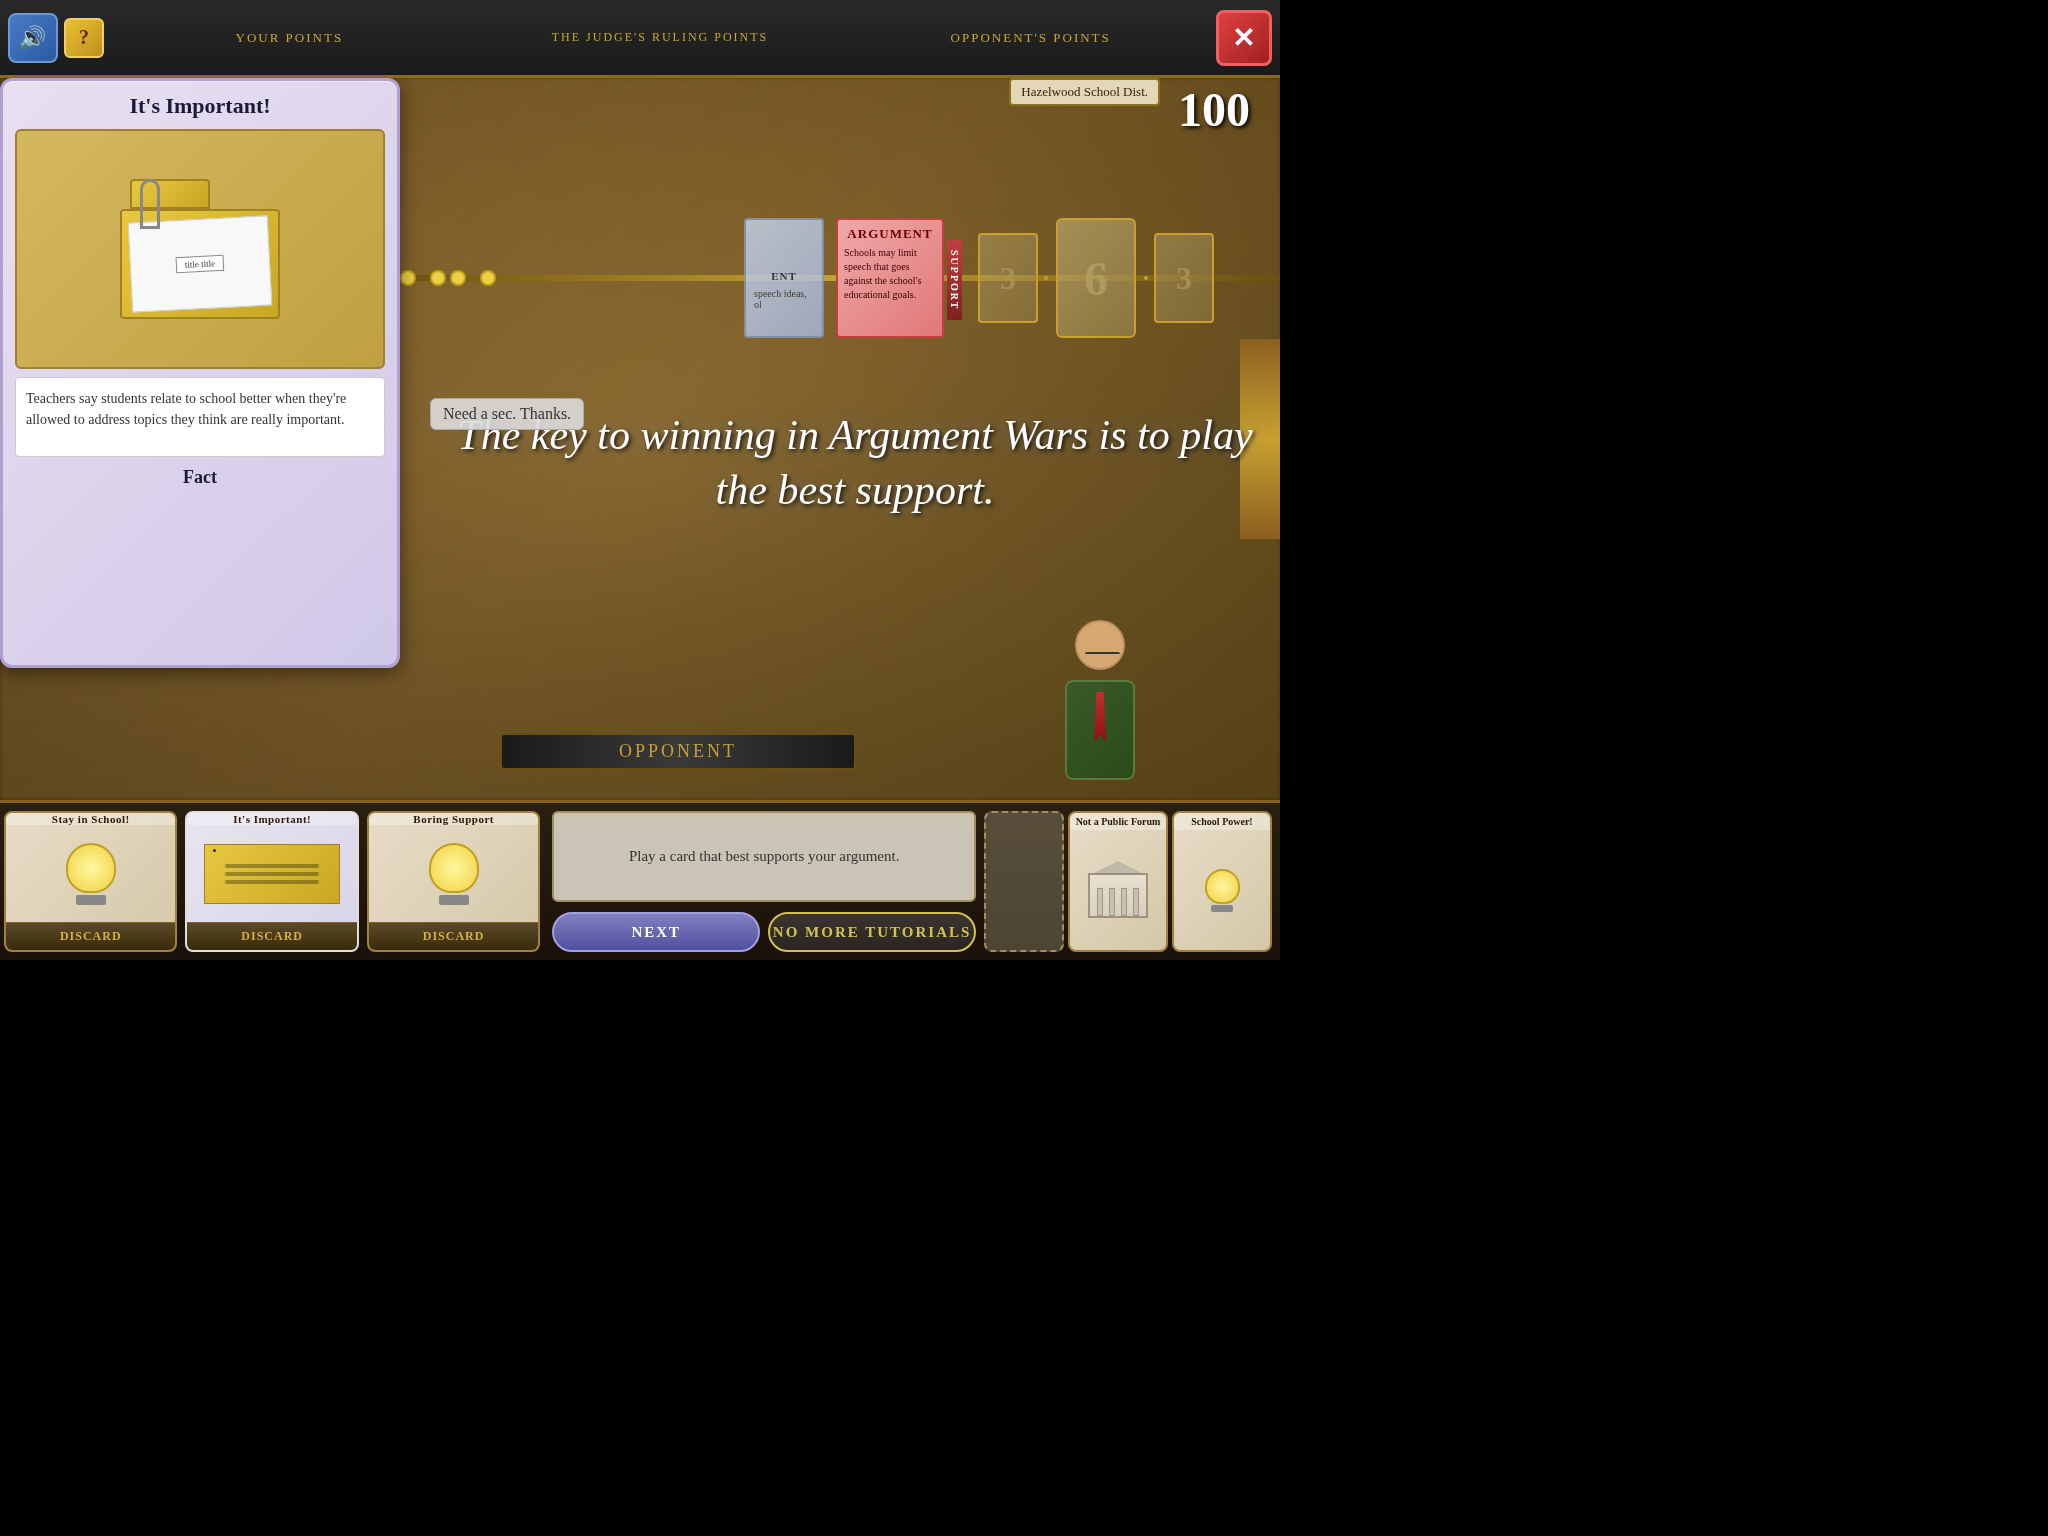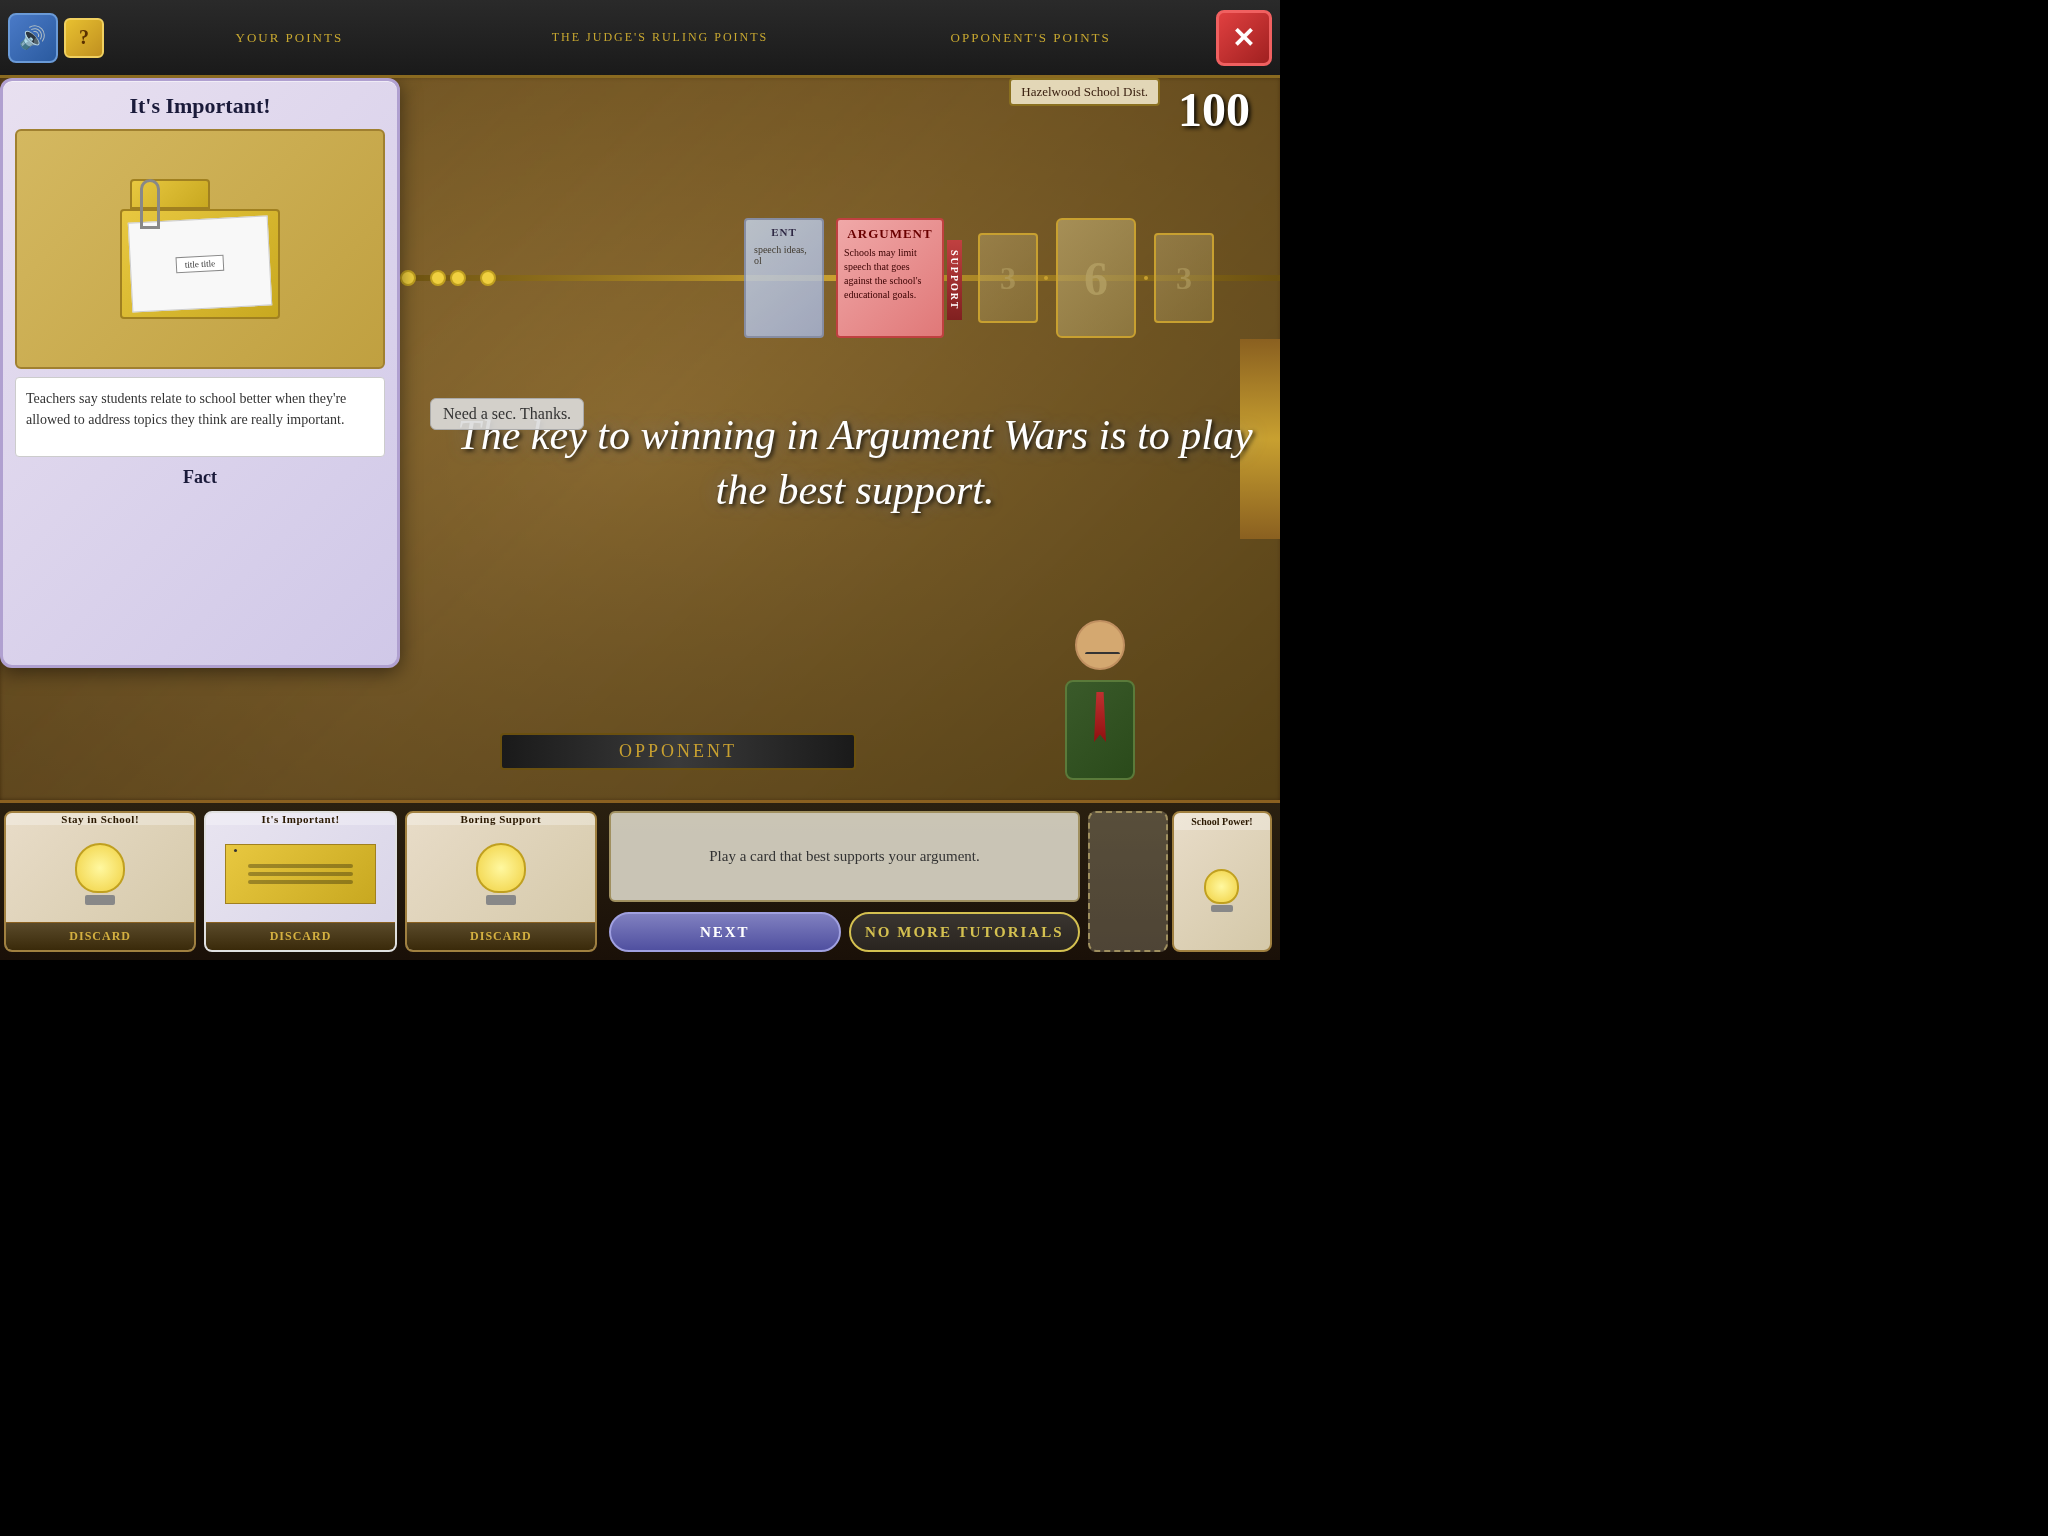--- a/index.html
+++ b/index.html
@@ -677,21 +677,21 @@
     <div class="track-rail"></div>
 
     <div class="score-marker" style="left: 10px;"></div>
     <div class="score-marker" style="left: 40px;"></div>
     <div class="score-marker" style="left: 60px;"></div>
     <div class="score-marker" style="left: 90px;"></div>
 
     <div style="display:flex; align-items:center; position:absolute; left:350px; top:50%; transform:translateY(-50%); gap:4px;">
 
       <div class="argument-card" style="width:80px; opacity:0.8;">
-        <div class="argument-title" style="font-size:11px;">ENT</div>
+        <div class="argument-title" style="font-size:11px;margin-top:44px;">ENT</div>
         <div style="font-size:10px; color:#333; padding:2px;">speech ideas, ol</div>
       </div>
 
       <div class="argument-card red" style="width:108px; position:relative;">
         <div class="argument-title red">Argument</div>
         <div style="font-size:10px; color:#3a0000; line-height:1.4;">Schools may limit speech that goes against the school's educational goals.</div>
         <div class="support-label">Support</div>
       </div>
 
       <div style="width:20px;"></div>
@@ -769,20 +769,36 @@
     <div id="play-text-box">Play a card that best supports your argument.</div>
     <div id="bottom-buttons">
       <button class="bottom-btn next">Next</button>
       <button class="bottom-btn no-tutorials">No More Tutorials</button>
     </div>
   </div>
 
   <div class="right-cards">
     <div class="empty-card"></div>
 
+    <div class="small-card">
+      <div class="small-card-title">Not a Public Forum</div>
+      <div class="small-card-image">
+        <div class="building-icon">
+          <div class="building-roof"></div>
+          <div class="building-body">
+            <div class="building-pillars">
+              <div class="pillar" style="height:28px;"></div>
+              <div class="pillar" style="height:28px;"></div>
+              <div class="pillar" style="height:28px;"></div>
+              <div class="pillar" style="height:28px;"></div>
+            </div>
+          </div>
+        </div>
+      </div>
+    </div>
 
     <div class="small-card">
       <div class="small-card-title">School Power!</div>
       <div class="small-card-image">
         <div>
           <div class="small-bulb"></div>
           <div class="small-bulb-base"></div>
         </div>
       </div>
     </div>

